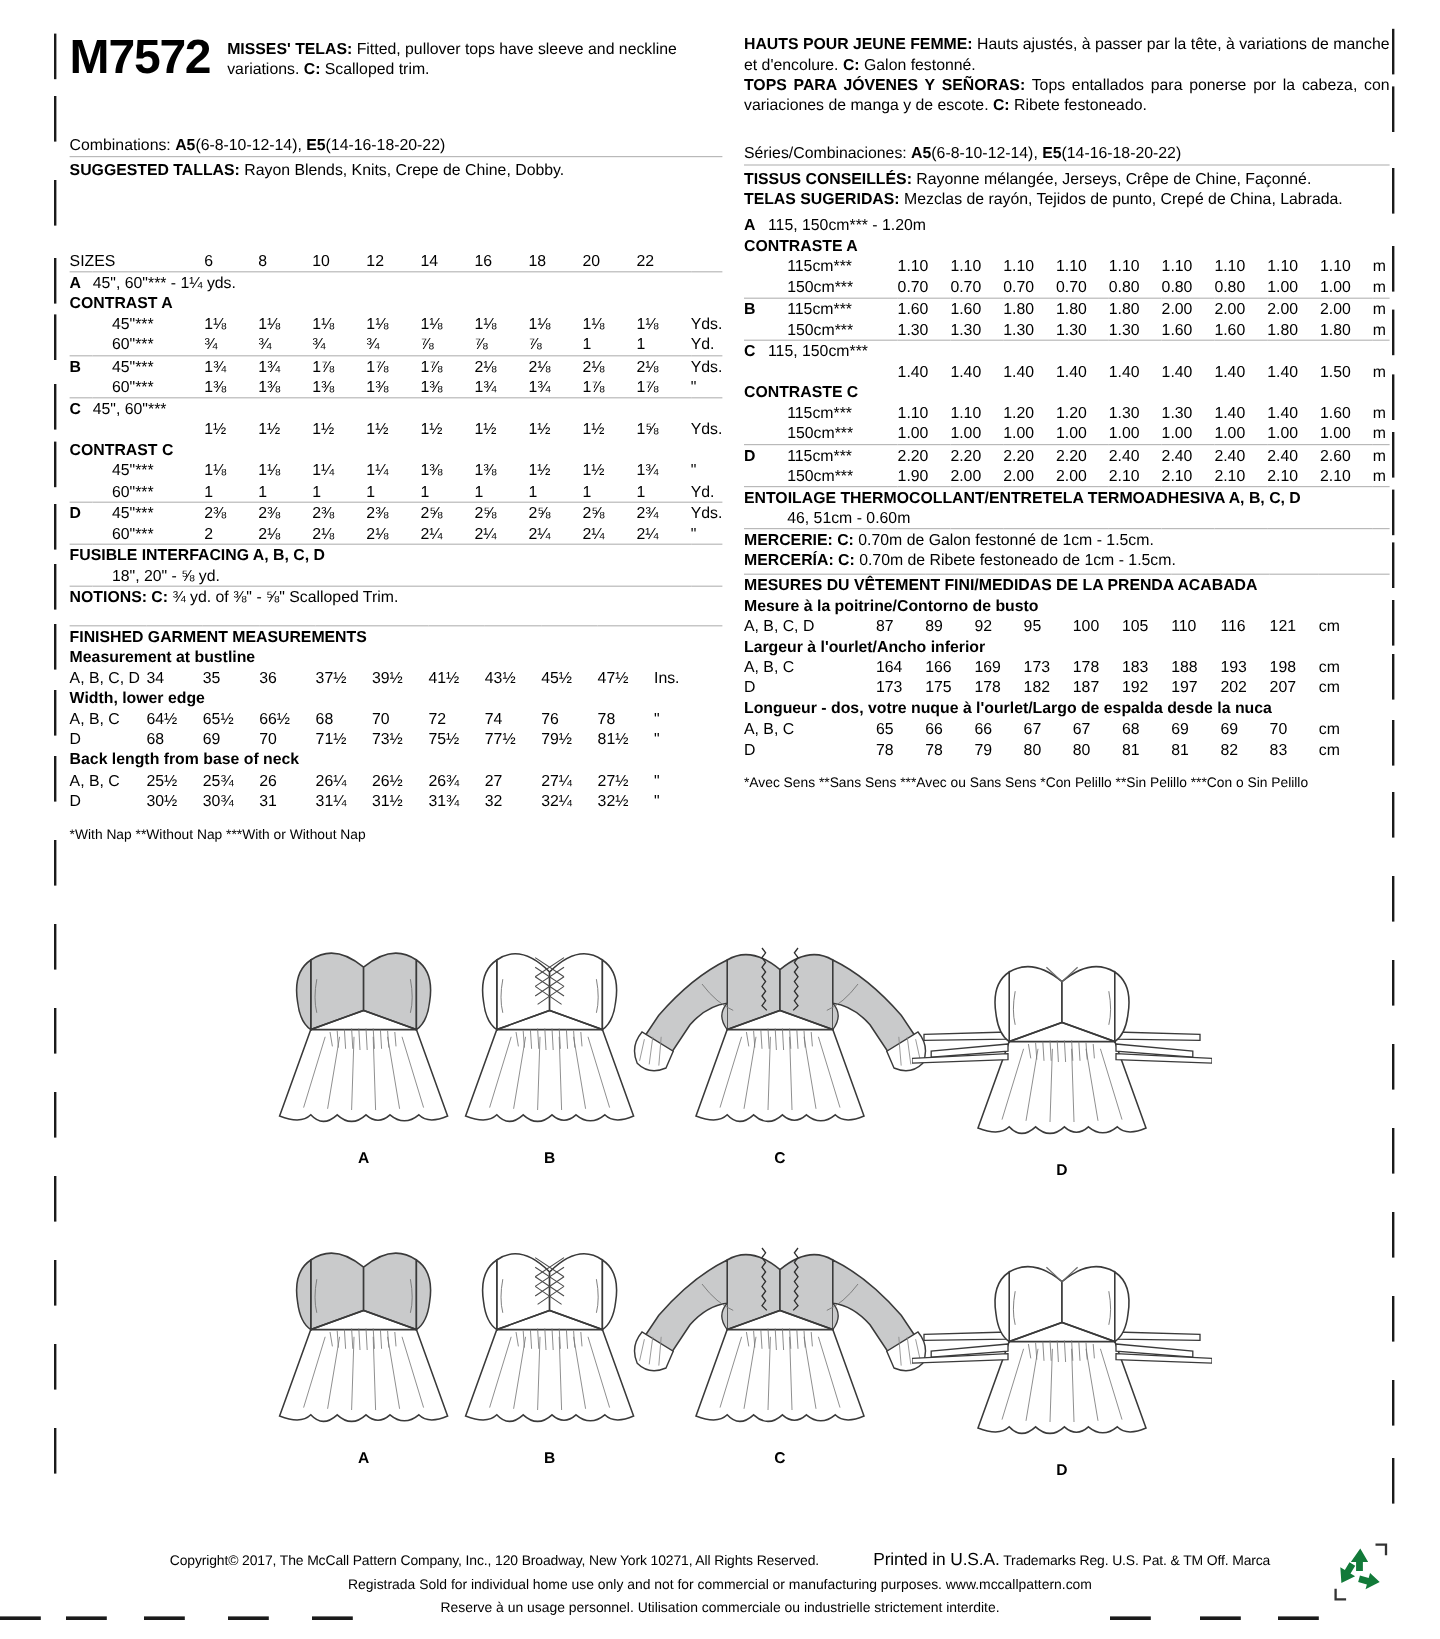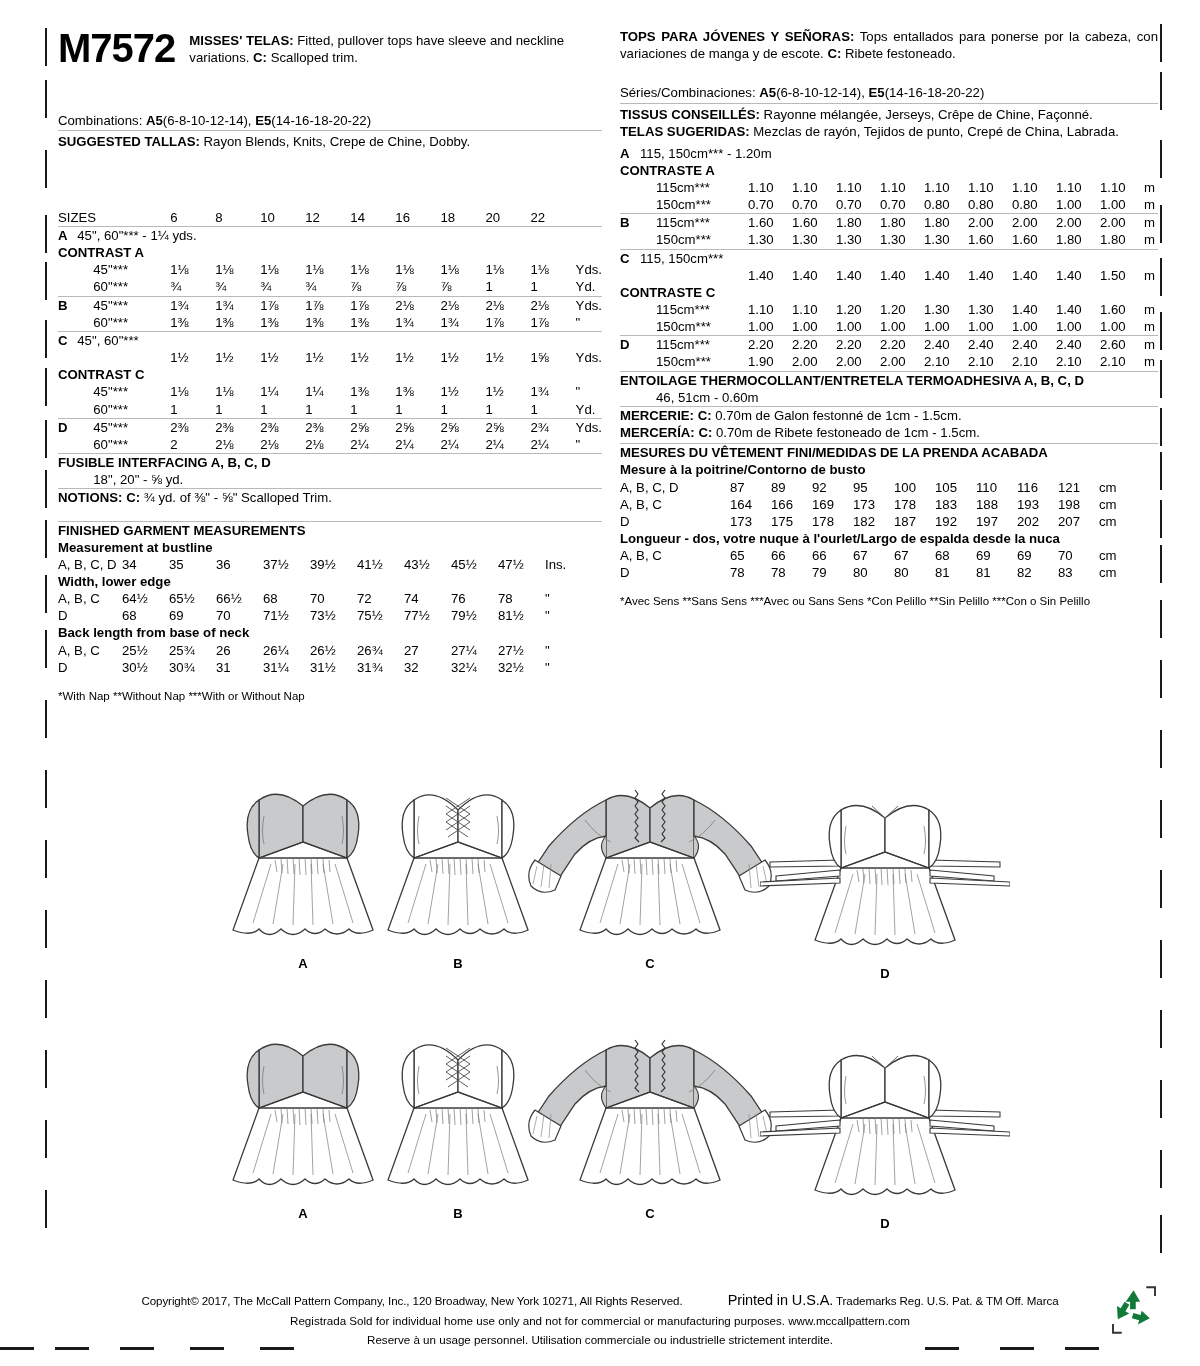--- a/index.html
+++ b/index.html
@@ -422,20 +422,23 @@
               <td class="c-unit">"</td>
             </tr>
           </tbody>
         </table>
 
       <div class="notes">*With Nap **Without Nap ***With or Without Nap</div>
     </div>
 
     <div class="col-r">
       <div class="rheaddesc justify">
+        <b>HAUTS POUR JEUNE FEMME:</b><span> Hauts ajustés, à passer par la tête, à variations de manche et d'encolure. </span><b>C:</b><span> Galon festonné.</span>
+      </div>
+      <div class="rheaddesc justify">
         <b>TOPS PARA JÓVENES Y SEÑORAS:</b><span> Tops entallados para ponerse por la cabeza, con variaciones de manga y de escote. </span><b>C:</b><span> Ribete festoneado.</span>
       </div>
 
       <div style="height:22px"></div>
 
       <div class="combo"><span>Séries/Combinaciones: </span><b>A5</b><span>(6-8-10-12-14), </span><b>E5</b><span>(14-16-18-20-22)</span></div>
       <div class="rule"></div>
       <div class="fabrics justify"><b>TISSUS CONSEILLÉS:</b><span> Rayonne mélangée, Jerseys, Crêpe de Chine, Façonné.</span></div>
       <div class="fabrics justify"><b>TELAS SUGERIDAS:</b><span> Mezclas de rayón, Tejidos de punto, Crepé de China, Labrada.</span></div>
 
@@ -640,20 +643,23 @@
               <td class="c-num">87</td>
               <td class="c-num">89</td>
               <td class="c-num">92</td>
               <td class="c-num">95</td>
               <td class="c-num">100</td>
               <td class="c-num">105</td>
               <td class="c-num">110</td>
               <td class="c-num">116</td>
               <td class="c-num">121</td>
               <td class="c-unit">cm</td>
+            </tr>
+            <tr>
+              <td class="secthead" colspan="11">Largeur à l'ourlet/Ancho inferior</td>
             </tr>
             <tr>
               <td>A, B, C</td>
               <td class="c-num">164</td>
               <td class="c-num">166</td>
               <td class="c-num">169</td>
               <td class="c-num">173</td>
               <td class="c-num">178</td>
               <td class="c-num">183</td>
               <td class="c-num">188</td>

